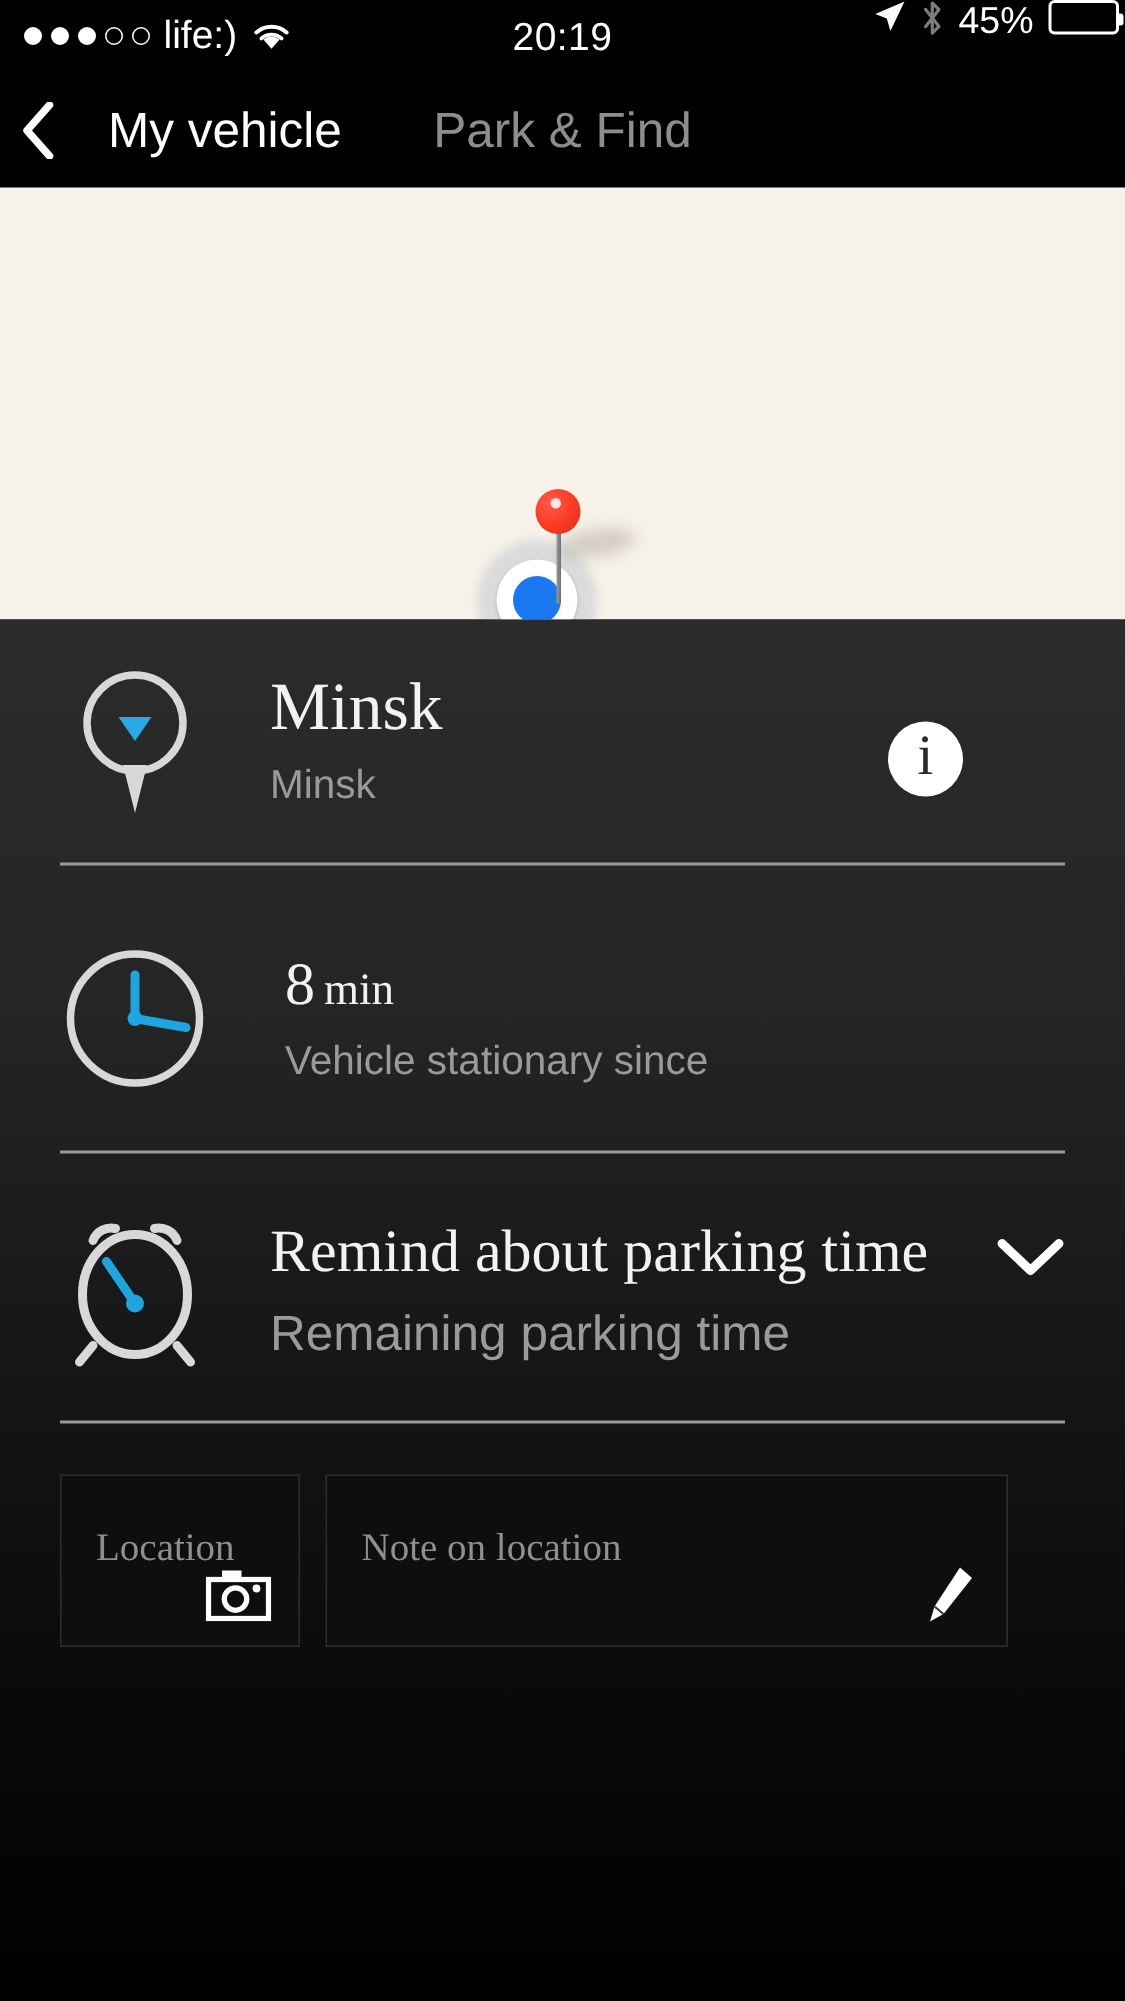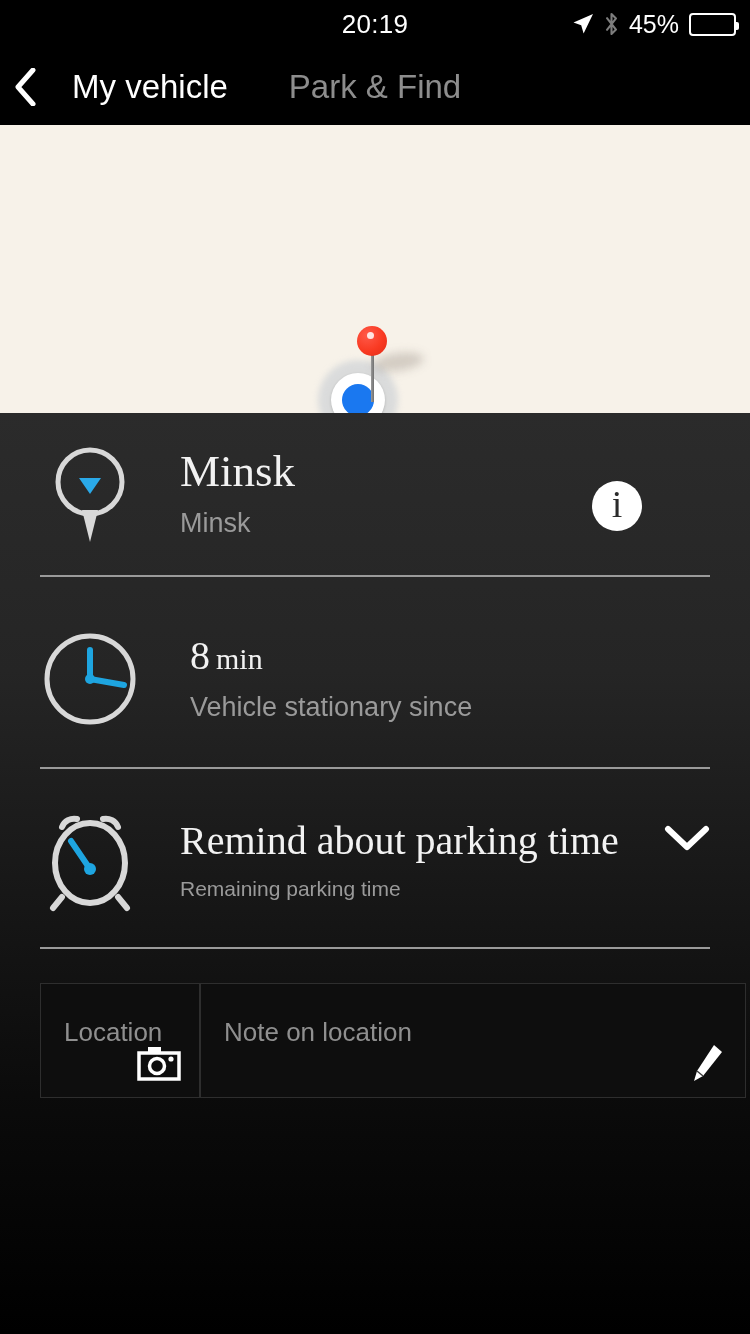--- a/index.html
+++ b/index.html
@@ -59,24 +59,24 @@
     width: 750px; height: 48px;
     display: flex;
     align-items: center;
     justify-content: center;
     font-size: 26px;
     font-weight: normal;
     letter-spacing: 0.3px;
   }
   .sb-right {
     position: absolute;
-    right: 14px; top: 0;
+    right: 4px; top: 0;
     height: 48px;
     display: flex;
-    align-items: center;
+    align-items: flex-start;
     gap: 10px;
   }
   .loc-arrow { width: 22px; height: 22px; display: block; }
   .bt-icon { width: 15px; height: 24px; display: block; }
   .sb-batt-pct { font-size: 25px; color: #fff; }
   .batt {
     position: relative;
     width: 47px; height: 23px;
     border: 2px solid #fff;
     border-radius: 4px;
@@ -260,36 +260,37 @@
   
   .row-time { top: 178px; height: 176px; gap: 10px; }
   .row-time .row-title { font-size: 40px; }
   .row-time .row-title .unit { font-size: 30px; margin-left: 6px; }
   .row-time .row-sub { font-size: 27px; margin-top: 16px; }
   .clock-icon { width: 96px; height: 96px; display: block; }
 
   
   .row-remind { top: 362px; height: 172px; }
   .row-remind .row-title { font-size: 40px; }
-  .row-remind .row-sub { font-size: 21px; margin-top: 16px; }
+  .row-remind .row-sub { font-size: 33px; margin-top: 16px; }
   .alarm-icon { width: 100px; height: 104px; display: block; }
   .chev-down {
     position: absolute;
     right: 40px; top: 410px;
     width: 46px; height: 30px;
     cursor: pointer;
   }
 
   
   .cards {
     position: absolute;
     left: 40px; top: 570px;
-    width: 706px; height: 115px;
-    display: flex;
-    gap: 0;
+    width: 632px; height: 115px;
+    display: flex;
+    gap: 17px;
+    font-family: Liberation Serif, serif;
   }
   .card {
     position: relative;
     border: 1px solid #2e2e2e;
     background: #0e0e0e;
     box-sizing: border-box;
     cursor: pointer;
   }
   .card-location { width: 160px; }
   .card-note { flex: 1; }
@@ -309,20 +310,37 @@
     right: 21px; bottom: 14px;
     width: 34px; height: 40px;
   }
 </style>
 </head>
 <body>
 
 <div id="screen">
 
   <div class="statusbar">
+    <div class="sb-left">
+      <div class="sb-dots">
+        <span class="sb-dot on"></span>
+        <span class="sb-dot on"></span>
+        <span class="sb-dot on"></span>
+        <span class="sb-dot"></span>
+        <span class="sb-dot"></span>
+      </div>
+      <span class="sb-carrier">life:)</span>
+      <span>
+        <svg class="wifi-icon" viewBox="0 0 28 22">
+          <path d="M14 19.5 L8.6 13.4 a8.2 8.2 0 0 1 10.8 0 Z" fill="#fff"></path>
+          <path d="M3.9 8.7 a15 15 0 0 1 20.2 0" stroke="#fff" stroke-width="2.6" fill="none" stroke-linecap="round"></path>
+          <path d="M7.3 12.6 a10.2 10.2 0 0 1 13.4 0" stroke="#fff" stroke-width="2.6" fill="none" stroke-linecap="round"></path>
+        </svg>
+      </span>
+    </div>
 
     <div class="sb-center">20:19</div>
 
     <div class="sb-right">
       <span>
         <svg class="loc-arrow" viewBox="0 0 22 22">
           <path d="M21 1 L1.5 9.4 L9.2 12.3 L11.6 20.6 Z" fill="#fff"></path>
         </svg>
       </span>
       <span>

